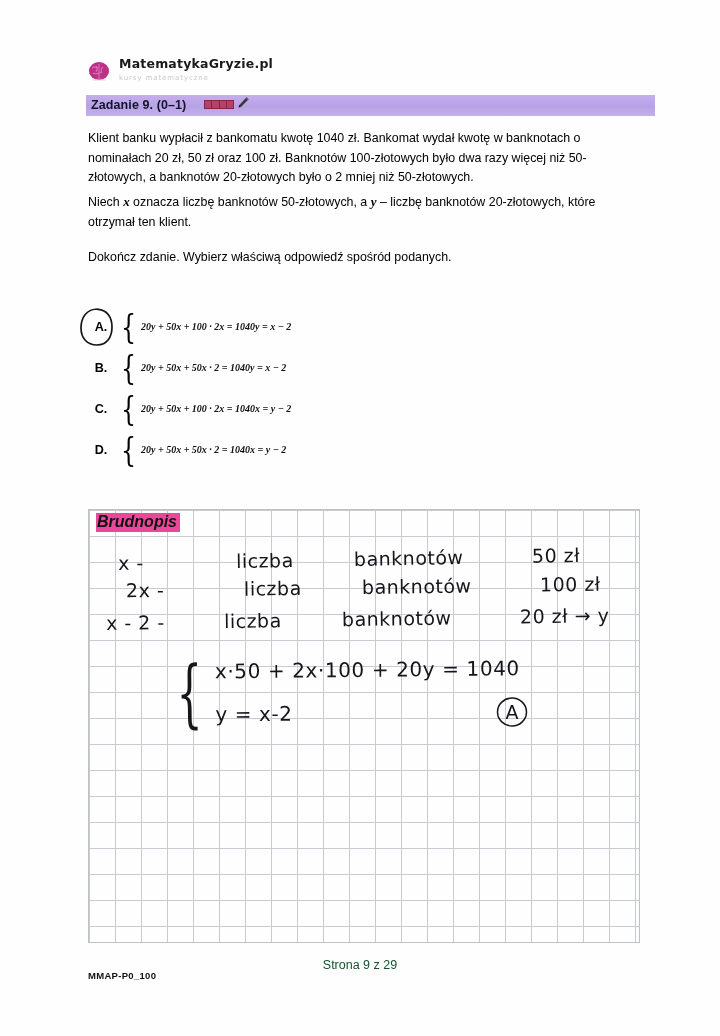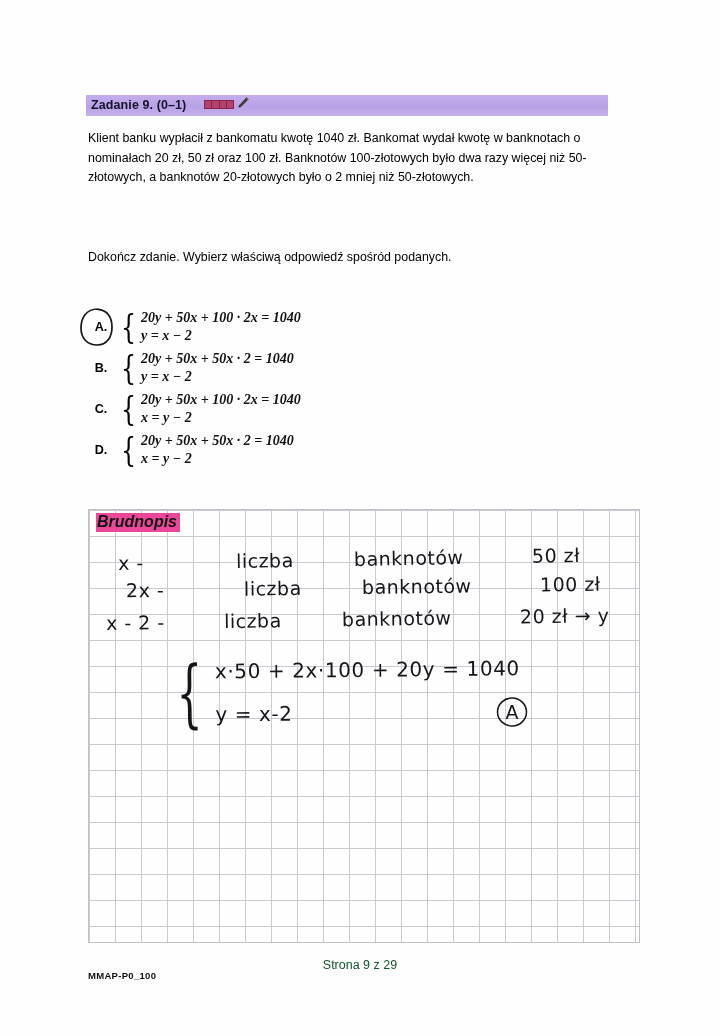--- a/index.html
+++ b/index.html
@@ -59,20 +59,21 @@
   }
 
   
   .task-band {
     position: absolute;
     left: 86px;
     top: 95px;
     width: 522px;
     height: 21px;
     background: linear-gradient(180deg,#c4aeec 0%, #b8a2e6 55%, #c3b0ea 100%);
+    padding-left: 47px;
   }
   .task-band-label {
     position: absolute;
     left: 5px;
     top: 3px;
     font-size: 12.5px;
     font-weight: bold;
     color: #14142b;
     letter-spacing: .1px;
     white-space: nowrap;
@@ -150,24 +151,24 @@
     font-family: "DejaVu Serif", serif;
     font-size: 33px;
     line-height: 0;
     font-weight: 300;
     color: #000;
     margin: 0 2px 0 4px;
     transform: scaleX(0.72);
   }
   .eqs {
     display: flex;
-    flex-direction: column;
+    flex-direction: row;
     justify-content: center;
     font-family: "Liberation Serif", serif;
-    font-size: 14px;
+    font-size: 10px;
     font-weight: bold;
     line-height: 17.5px;
     white-space: nowrap;
   }
   .eqs em { font-style: italic; }
 
   
   .hand-ellipse {
     position: absolute;
     left: -9px;
@@ -274,38 +275,53 @@
     font-size: 12.5px;
     font-weight: normal;
     color: #14532d;
   }
 </style>
 </head>
 <body>
 
 <div class="page">
 
+  <div class="brand">
+    <svg class="brain-icon" viewBox="0 0 22 20">
+      <ellipse cx="11" cy="10" rx="10" ry="9" fill="#c4338a"></ellipse>
+      <ellipse cx="11" cy="10" rx="10" ry="9" fill="#b02a7d" opacity=".35"></ellipse>
+      <path d="M4 7q3 -2 6 0 M5 12q4 2 8 -1 M11 3v14 M8 5q2 3 0 6 M15 6q-3 2 -1 6" stroke="#e07ec0" stroke-width="1.1" fill="none" opacity=".85"></path>
+      <ellipse cx="11" cy="19" rx="7" ry="1.4" fill="#e2c9dd" opacity=".5"></ellipse>
+    </svg>
+    <div class="brand-text">
+      <span class="brand-title">MatematykaGryzie.pl</span>
+      <span class="brand-sub">kursy matematyczne</span>
+    </div>
+  </div>
 
   <div class="task-band">
     <span class="task-band-label">Zadanie 9. (0–1)</span>
     <span class="answerbox-icon">
       <i></i>
         <i></i>
         <i></i>
         <i></i>
     </span>
     <svg class="pencil-icon" viewBox="0 0 14 16">
       <path d="M10.5 1.2 L12.6 3.3 L5 11 L2.6 11.6 L3.2 9.2 Z" fill="#3a3a3a"></path>
       <path d="M10.5 1.2 L12.6 3.3 L11.6 4.3 L9.5 2.2 Z" fill="#666"></path>
       <path d="M2.6 11.6 L3.2 9.2 L4.2 10.2 Z" fill="#111"></path>
     </svg>
   </div>
 
   <div class="para" id="para-problem">Klient banku wypłacił z bankomatu kwotę  1040  zł. Bankomat wydał kwotę w banknotach o nominałach  20  zł, 50  zł  oraz  100  zł. Banknotów  100-złotowych było dwa razy więcej niż  50-złotowych, a banknotów  20-złotowych było o  2  mniej niż  50-złotowych.</div>
 
+  <div class="para" id="para-variables">
+    <span>Niech </span><span class="v">x</span><span> oznacza liczbę banknotów  50-złotowych, a </span><span class="v">y</span><span> – liczbę banknotów  20-złotowych, które otrzymał ten klient.</span>
+  </div>
 
   <div class="para bold" id="para-instruction">Dokończ zdanie. Wybierz właściwą odpowiedź spośród podanych.</div>
 
 
   <div class="options">
 
     <div class="option">
       <span class="opt-letter">A.</span>
       <svg class="hand-ellipse" viewBox="0 0 36 40">
         <path d="M19 2 C7 2 2 11 2 21 C2 31 8 38 18 38 C28 38 33 30 33 20 C33 10 28 3 19 2.4" fill="none" stroke="#15151a" stroke-width="1.7" stroke-linecap="round"></path>

